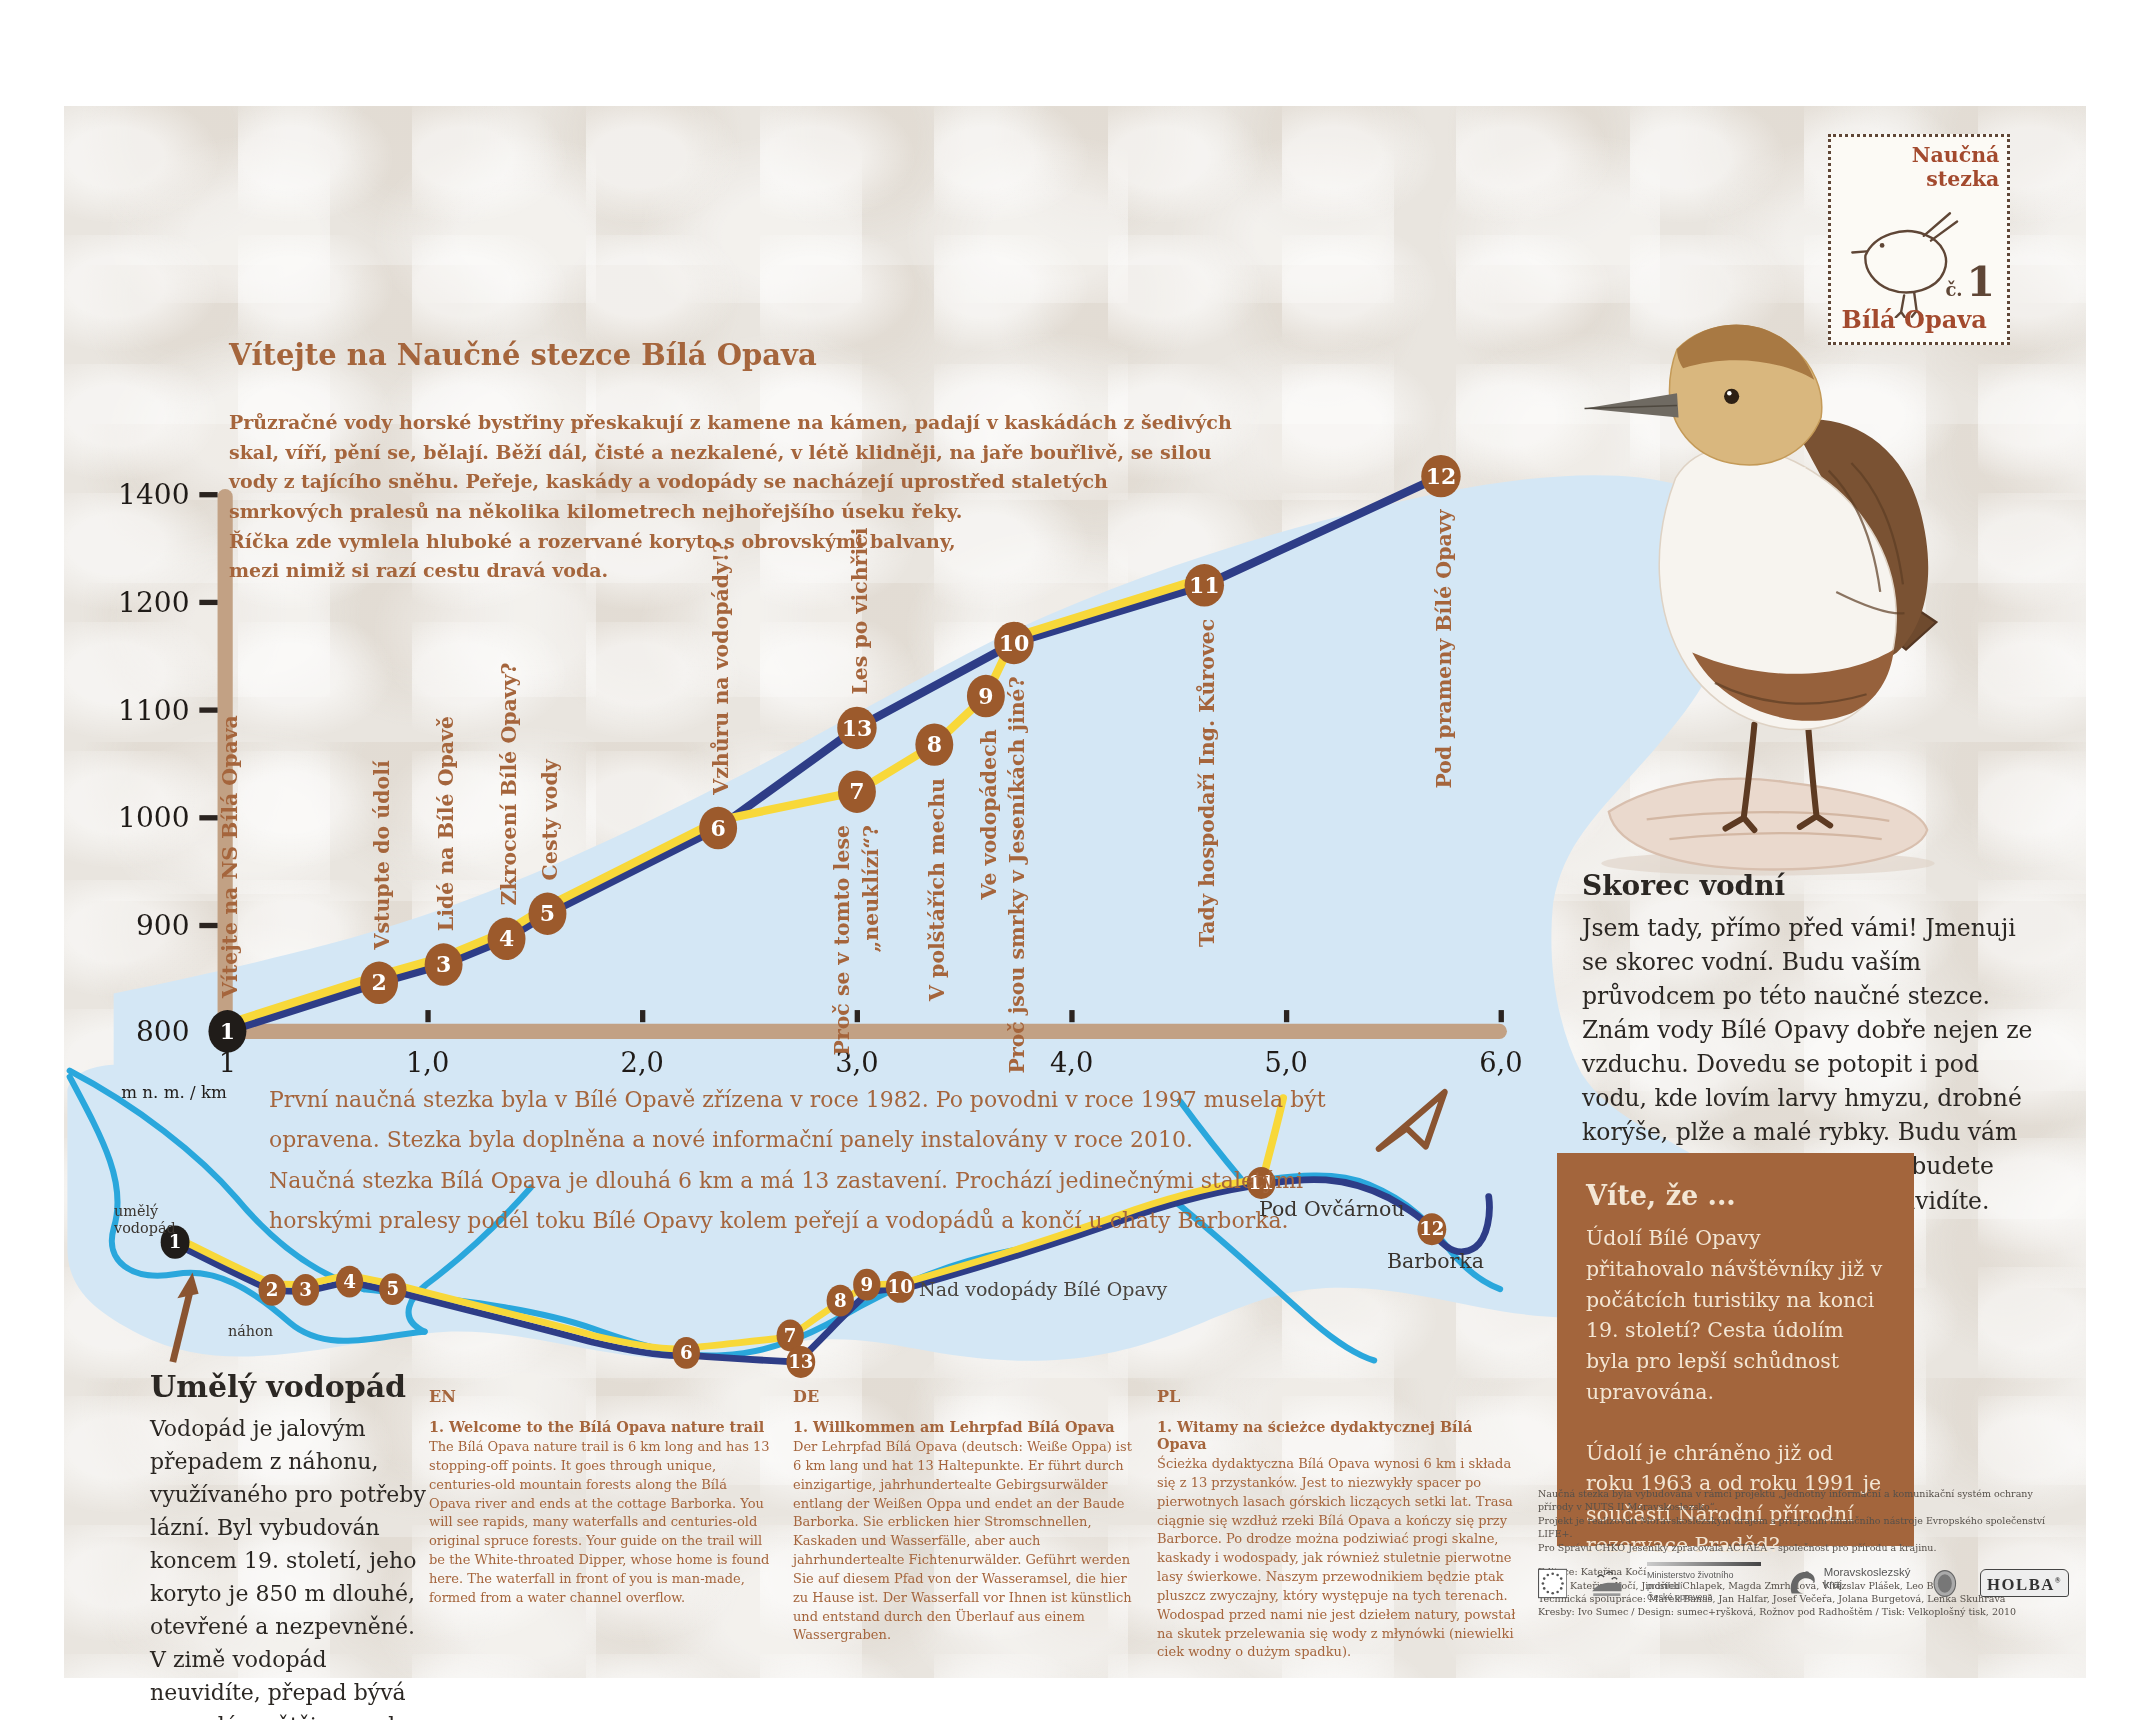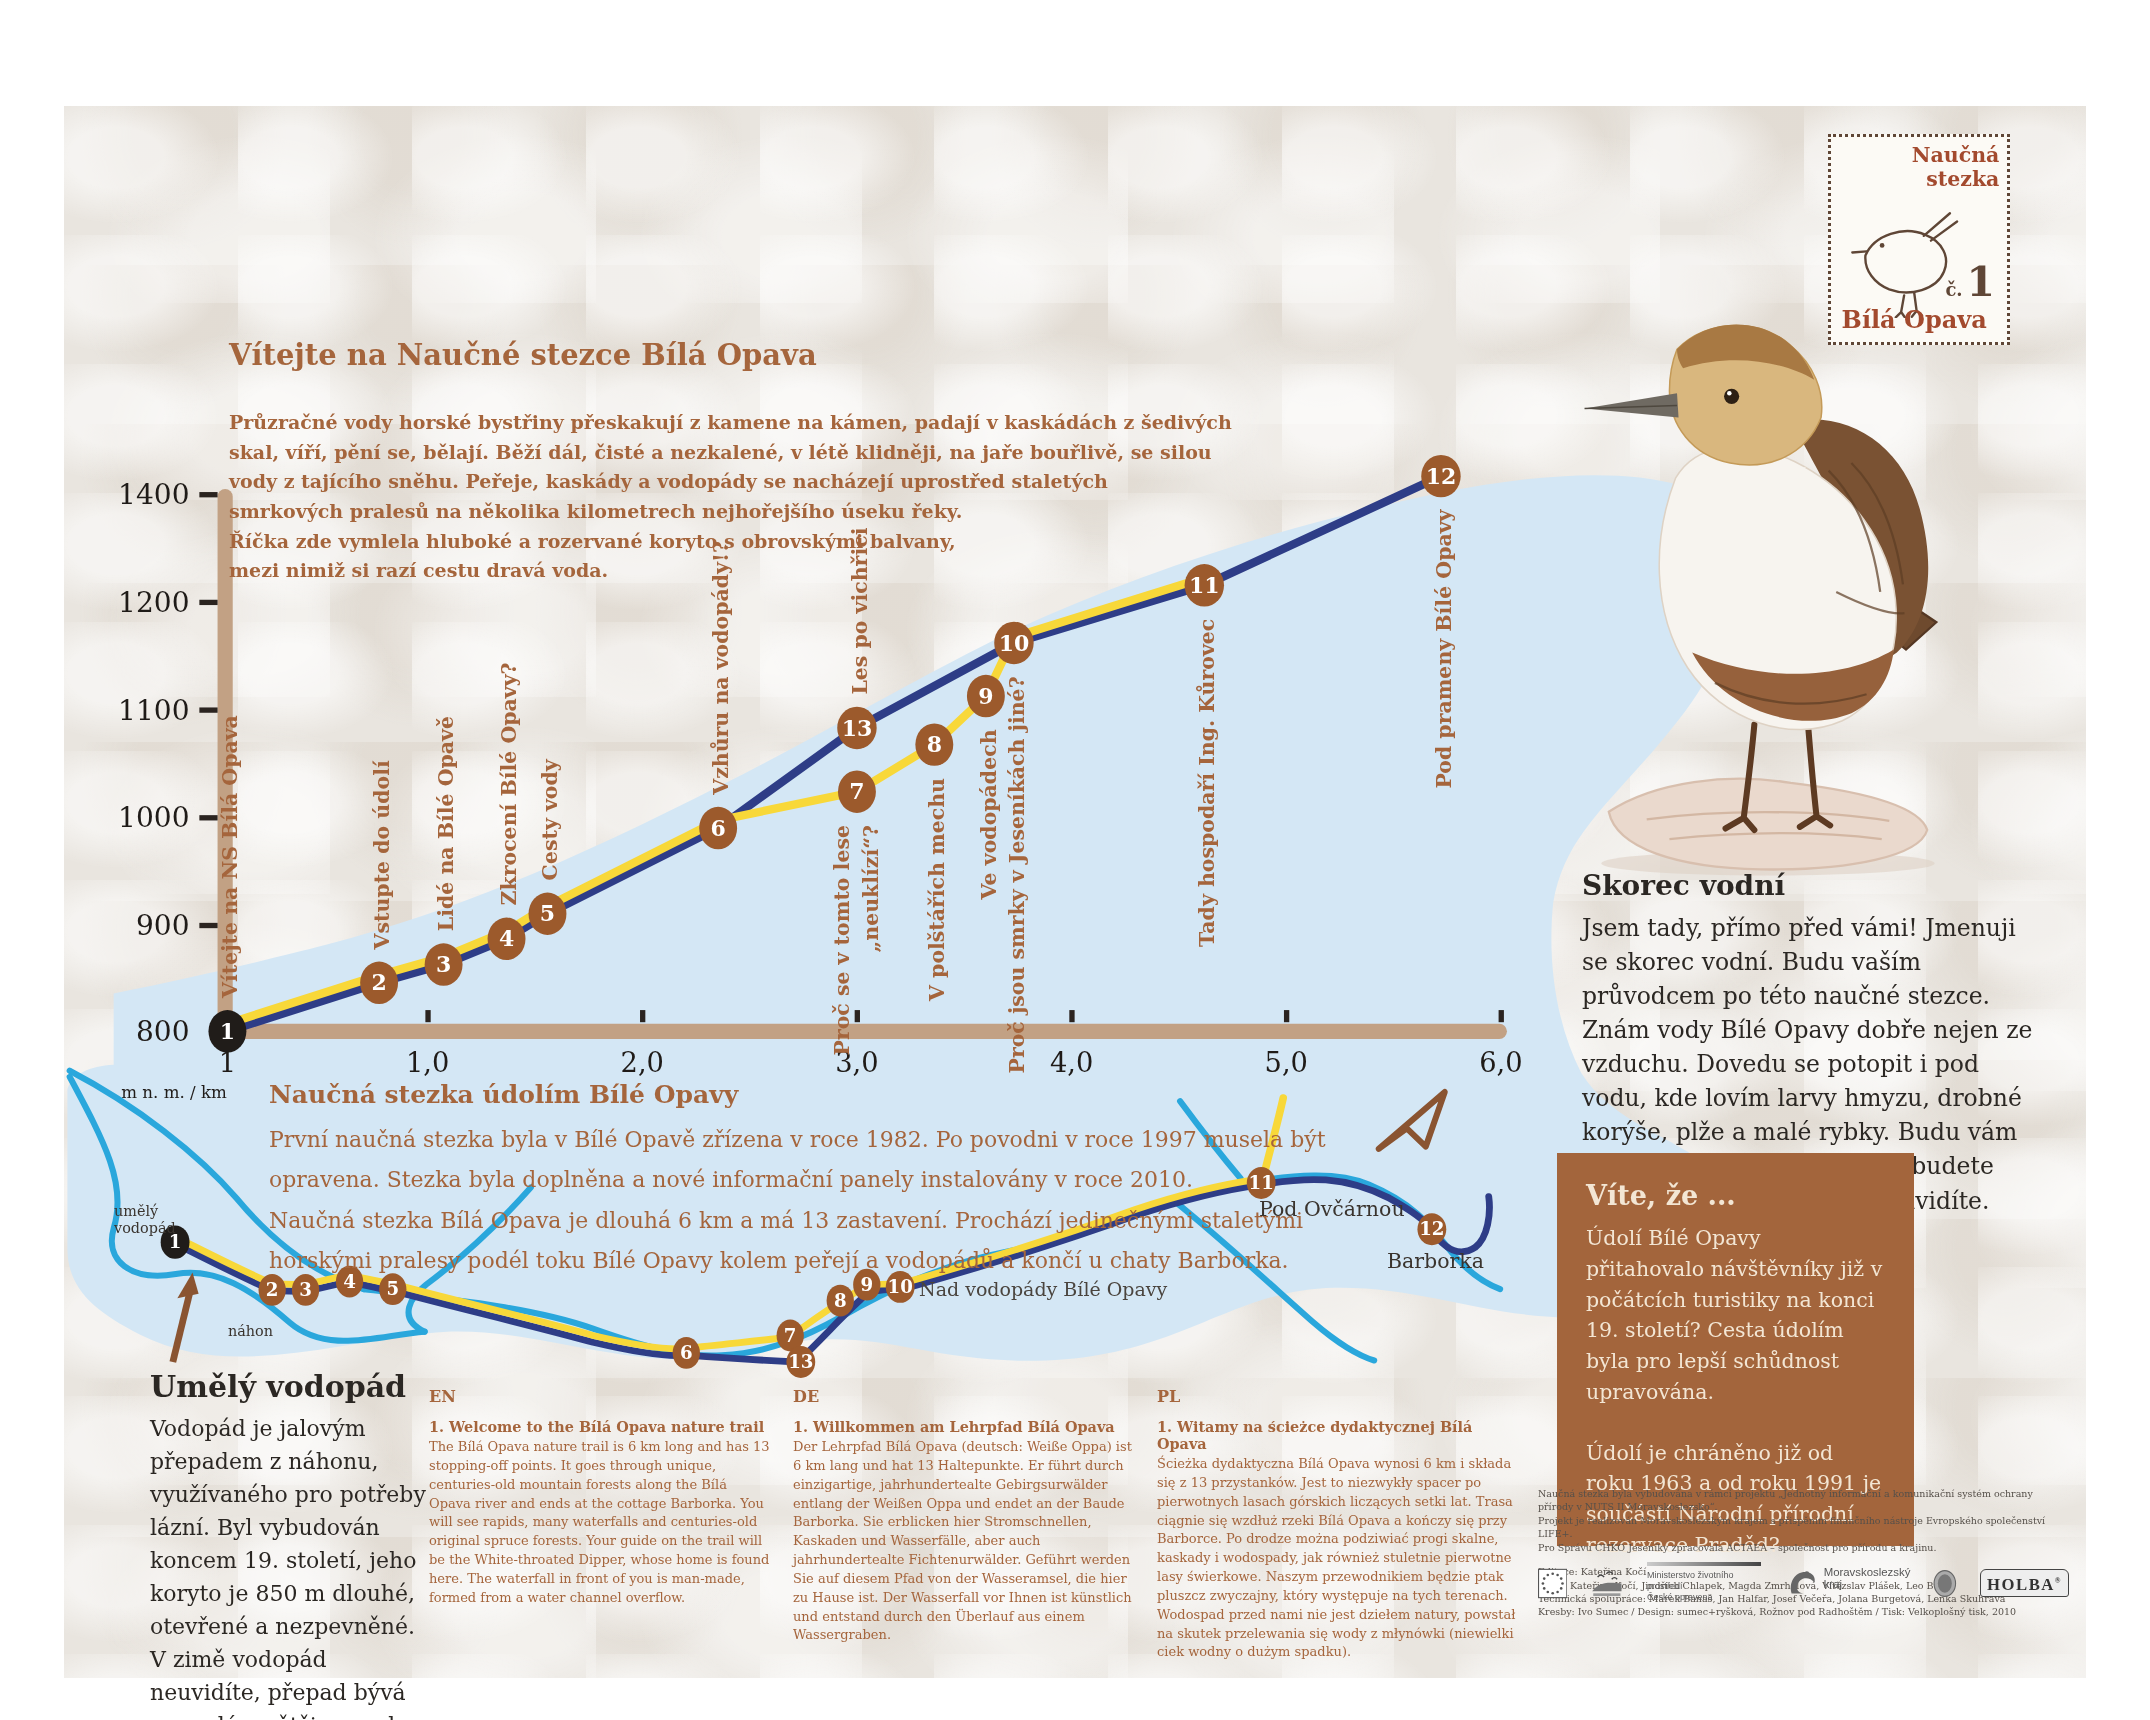--- a/index.html
+++ b/index.html
@@ -321,21 +321,20 @@
   </div>
   <div class="abs subtitle">Vítejte na Naučné stezce Bílá Opava</div>
   <div class="abs intro pre">Průzračné vody horské bystřiny přeskakují z kamene na kámen, padají v kaskádách z šedivých
 skal, víří, pění se, bělají. Běží dál, čisté a nezkalené, v létě klidněji, na jaře bouřlivě, se silou
 vody z tajícího sněhu. Peřeje, kaskády a vodopády se nacházejí uprostřed staletých
 smrkových pralesů na několika kilometrech nejhořejšího úseku řeky.
 Říčka zde vymlela hluboké a rozervané koryto s obrovskými balvany,
 mezi nimiž si razí cestu dravá voda.</div>
 
   <div class="abs trail-info">
-    <div class="hd">Naučná stezka údolím Bílé Opavy</div>
     <div class="bd pre">První naučná stezka byla v Bílé Opavě zřízena v roce 1982. Po povodni v roce 1997 musela být
 opravena. Stezka byla doplněna a nové informační panely instalovány v roce 2010.
 Naučná stezka Bílá Opava je dlouhá 6 km a má 13 zastavení. Prochází jedinečnými staletými
 horskými pralesy podél toku Bílé Opavy kolem peřejí a vodopádů a končí u chaty Barborka.</div>
   </div>
 
   <div class="abs skorec">
     <div class="hd">Skorec vodní</div>
     <div class="bd">Jsem tady, přímo před vámi! Jmenuji se skorec vodní. Budu vaším průvodcem po této naučné stezce. Znám vody Bílé Opavy dobře nejen ze vzduchu. Dovedu se potopit i pod vodu, kde lovím larvy hmyzu, drobné korýše, plže a malé rybky. Budu vám o všem vyprávět. A když se budete pozorně dívat, také leccos uvidíte.</div>
   </div>

